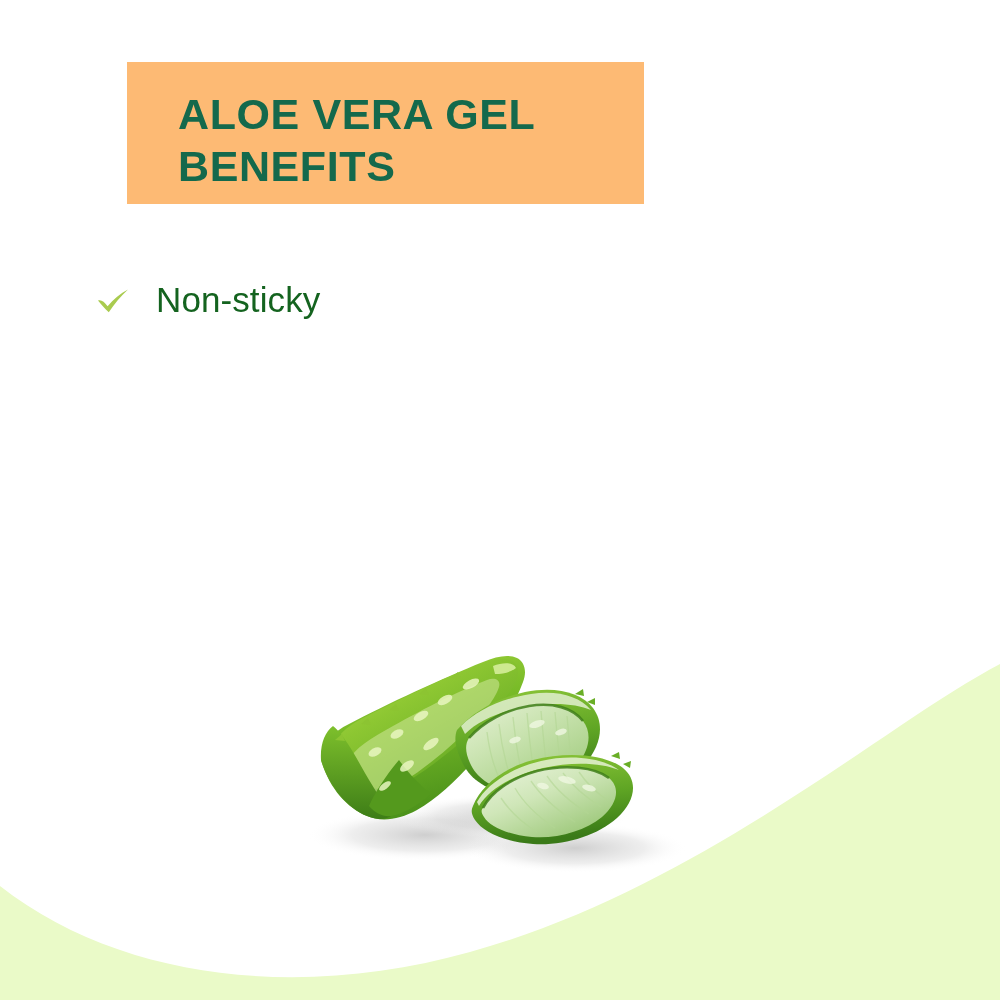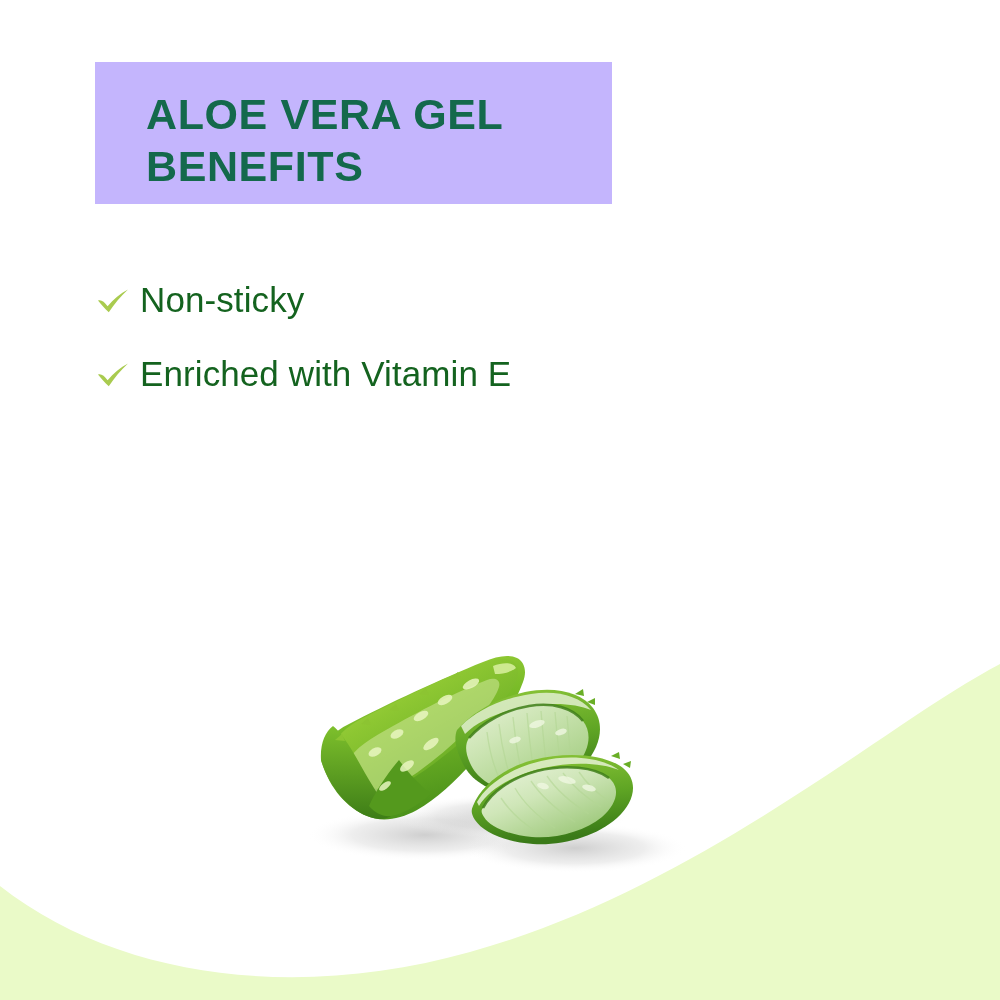--- a/index.html
+++ b/index.html
@@ -58,20 +58,21 @@
     top: 262px;
     width: 640px;
     margin: 0;
     padding: 0;
     list-style: none;
   }
   .benefit-row {
     display: flex;
     align-items: center;
     height: 74px;
+    gap: 16px;
   }
   .benefit-check {
     flex: 0 0 44px;
     display: flex;
     align-items: center;
     justify-content: flex-start;
     padding-top: 4px;
   }
   .benefit-label {
     font-family: "Liberation Sans", sans-serif;
@@ -97,45 +98,37 @@
 <body>
 
 <div id="canvas">
 
   <div id="wave-layer">
     <svg width="1000" height="1000" viewBox="0 0 1000 1000" xmlns="http://www.w3.org/2000/svg">
       <path id="wave-path" d="M0,886 C120,980 300,1000 470,952 C640,905 790,800 900,726 C940,699 972,679 1000,664 L1000,1000 L0,1000 Z" fill="#eafac8"></path>
     </svg>
   </div>
 
-  <div id="title-banner" style="background: #c4b5fd;">
+  <div id="title-banner" style="background: #fdba74; margin-left: 32px;">
     <h1 id="title-text" style="color: rgb(20, 105, 76);">Aloe Vera Gel
 Benefits</h1>
   </div>
 
   <ul id="benefits-list">
 
     <li class="benefit-row">
       <span class="benefit-check">
         <svg width="34" height="26" viewBox="0 0 34 26" xmlns="http://www.w3.org/2000/svg">
           <path d="M2 12.5 C5.2 11.4 8.2 13.6 11.6 18.2 C17.4 11.4 24.4 5.6 32 1.6 C24.8 8.4 18.2 16.2 12.8 24.2 C8.8 20.6 5.2 16.6 2 12.5 Z" fill="#a9cb4f"></path>
         </svg>
       </span>
       <span class="benefit-label" style="color: rgb(20, 99, 31);">Non-sticky</span>
     </li>
 
 
-    <li class="benefit-row">
-      <span class="benefit-check">
-        <svg width="34" height="26" viewBox="0 0 34 26" xmlns="http://www.w3.org/2000/svg">
-          <path d="M2 12.5 C5.2 11.4 8.2 13.6 11.6 18.2 C17.4 11.4 24.4 5.6 32 1.6 C24.8 8.4 18.2 16.2 12.8 24.2 C8.8 20.6 5.2 16.6 2 12.5 Z" fill="#a9cb4f"></path>
-        </svg>
-      </span>
-      <span class="benefit-label" style="color: rgb(20, 99, 31);">Enriched with Vitamin E</span>
-    </li>
 
   </ul>
 
   <div id="aloe-figure">
     <svg width="420" height="265" viewBox="0 0 420 265" xmlns="http://www.w3.org/2000/svg">
       <defs>
         <linearGradient id="leafTop" x1="0" y1="0" x2="0.85" y2="1">
           <stop offset="0%" stop-color="#b8dd55"></stop>
           <stop offset="38%" stop-color="#8fc833"></stop>
           <stop offset="100%" stop-color="#5ca320"></stop>

